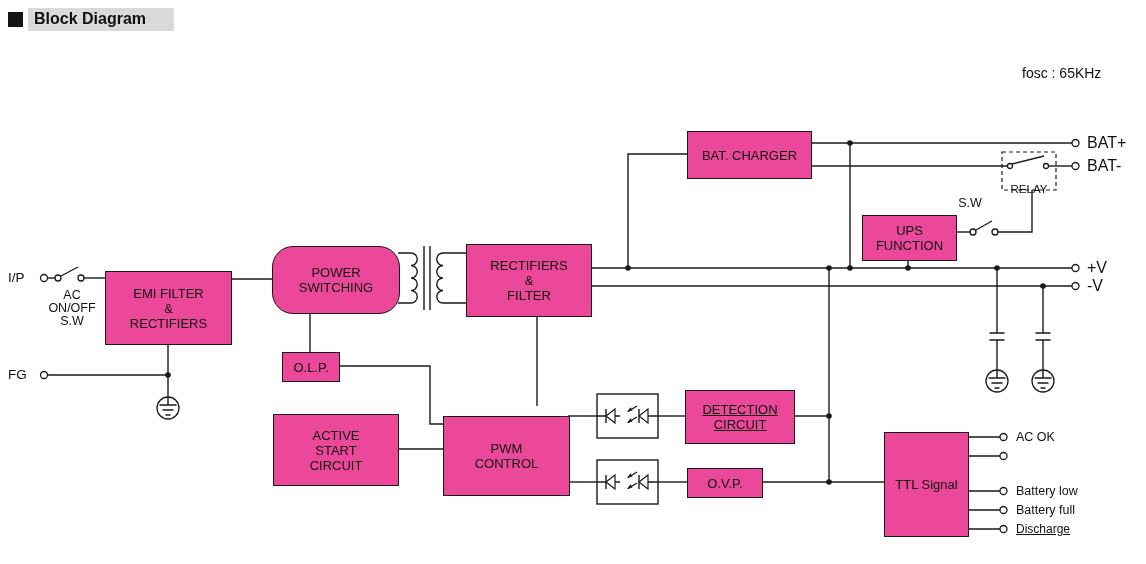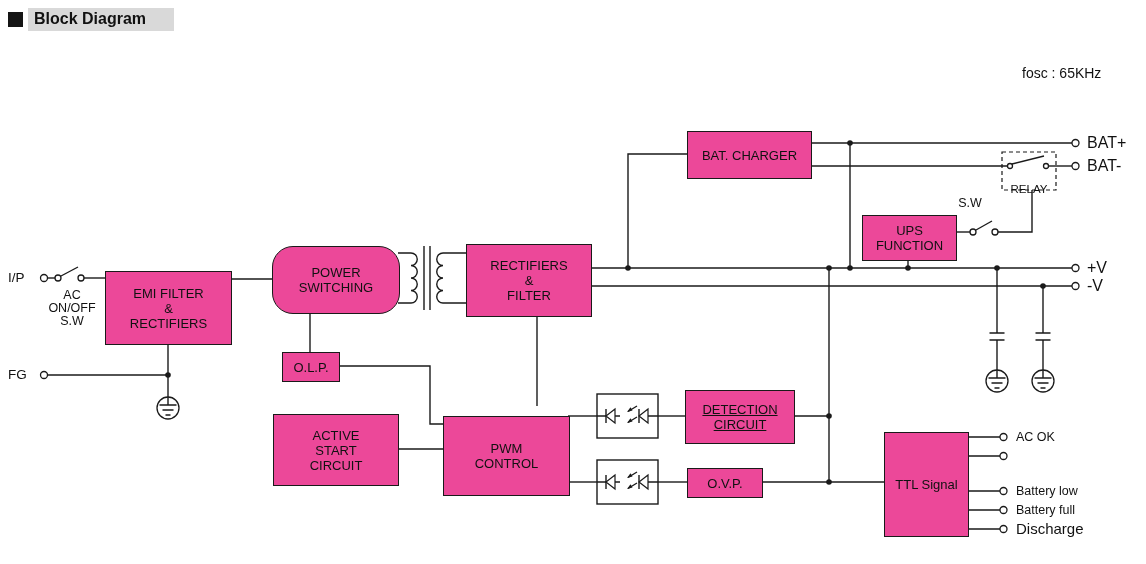--- a/index.html
+++ b/index.html
@@ -201,15 +201,15 @@
   <div class="lbl center small" style="left:950px;top:197px;width:40px;font-size:12.5px;">S.W</div>
   <div class="lbl center tiny" style="left:1002px;top:182px;width:54px;">RELAY</div>
   <div class="lbl" style="left:1087px;top:136px;">BAT+</div>
   <div class="lbl" style="left:1087px;top:159px;">BAT-</div>
   <div class="lbl" style="left:1087px;top:261px;">+V</div>
   <div class="lbl" style="left:1087px;top:279px;">-V</div>
 
   <div class="lbl" style="left:1016px;top:430px;font-size:12.5px;">AC OK</div>
   <div class="lbl" style="left:1016px;top:484px;font-size:12.5px;">Battery low</div>
   <div class="lbl" style="left:1016px;top:503px;font-size:12.5px;">Battery full</div>
-  <div class="lbl" style="left:1016px;top:522px;font-size:15px;">Discharge</div>
+  <div class="lbl" style="left:1016px;top:522px;font-size:12px;text-decoration:underline;">Discharge</div>
 
 </div>
 
 </body></html>

